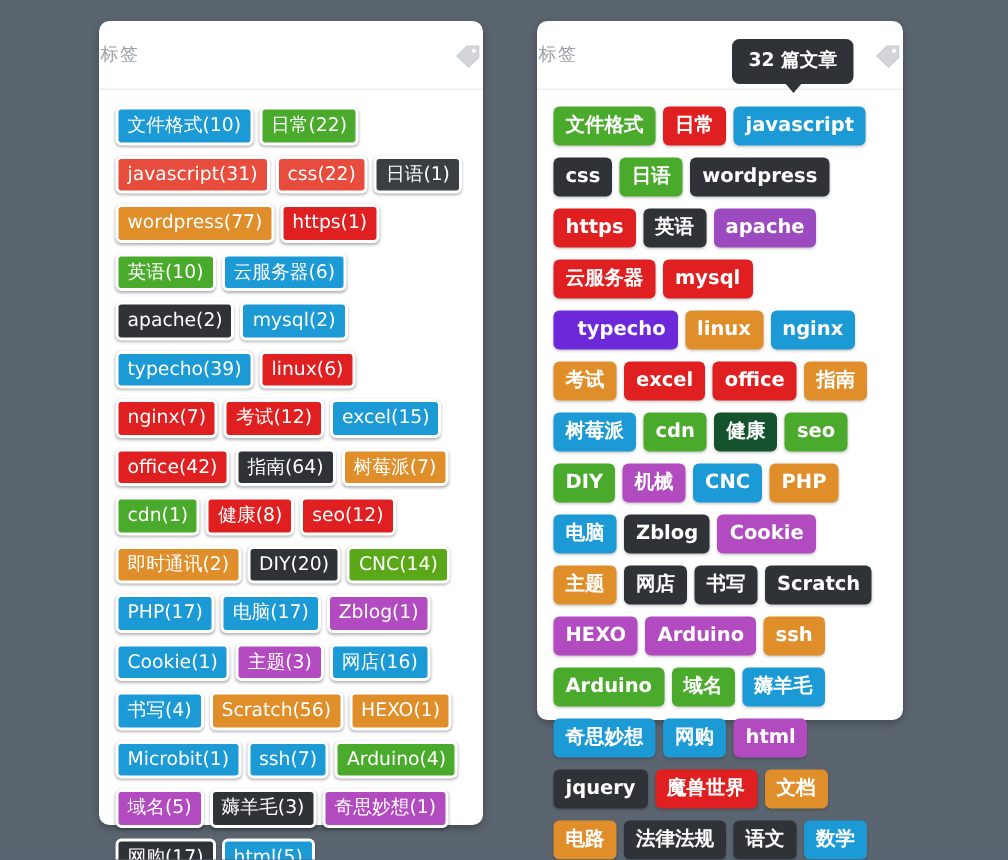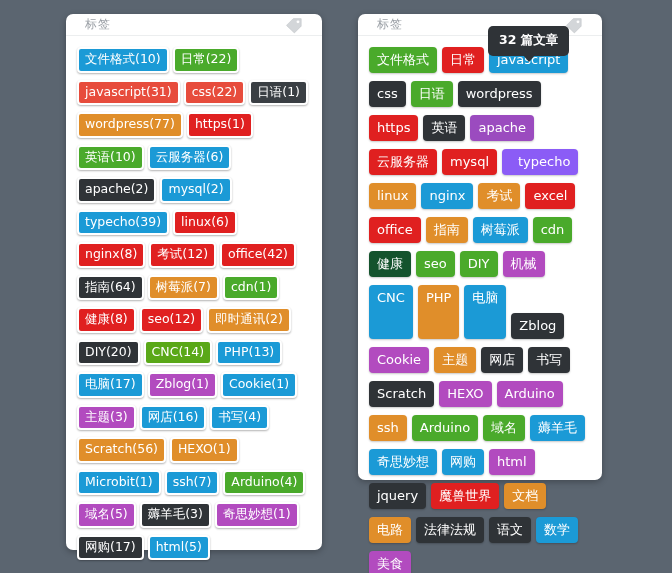--- a/index.html
+++ b/index.html
@@ -22,25 +22,25 @@
     position: absolute;
     background: #ffffff;
     border-radius: 7px;
     box-shadow: 0 2px 6px rgba(0,0,0,0.28);
   }
   #panel-left  { left: 66px;  top: 14px; width: 256px; height: 536px; }
   #panel-right { left: 358px; top: 14px; width: 244px; height: 466px; }
 
   .panel-header {
     position: relative;
-    height: 22px;
+    height: 46px;
     border-bottom: 1px solid #eceeef;
     display: flex;
     align-items: center;
-    padding: 0 19px;
+    padding: 0 1px;
   }
   .panel-title {
     font-size: 12px;
     color: #9ba0a6;
     letter-spacing: 1px;
     font-family: "DejaVu Sans", "Liberation Sans", sans-serif;
   }
   .tag-icon {
     margin-left: auto;
     opacity: 0.62;
@@ -75,20 +75,21 @@
     display: inline-block;
     color: #ffffff;
     font-size: 13px;
     line-height: 1;
     padding: 6px 8px 7px 8px;
     margin: 0 5px 8px 0;
     border-radius: 4px;
     box-shadow: 0 1px 2px rgba(0,0,0,0.22);
     white-space: nowrap;
     font-family: "DejaVu Sans", "Liberation Sans", sans-serif;
+    font-weight: bold;
   }
 
   
   .tooltip {
     position: absolute;
     background: #2f3337;
     color: #ffffff;
     font-size: 12.5px;
     font-weight: bold;
     padding: 6px 11px 7px 11px;
@@ -132,32 +133,33 @@
         <a class="tag-ol" style="background: rgb(231, 76, 60);">css(22)</a>
         <a class="tag-ol" style="background: rgb(58, 63, 68);">日语(1)</a>
         <a class="tag-ol" style="background: rgb(224, 142, 42);">wordpress(77)</a>
         <a class="tag-ol" style="background: rgb(224, 32, 32);">https(1)</a>
         <a class="tag-ol" style="background: rgb(74, 170, 43);">英语(10)</a>
         <a class="tag-ol" style="background: rgb(27, 154, 214);">云服务器(6)</a>
         <a class="tag-ol" style="background: rgb(47, 51, 55);">apache(2)</a>
         <a class="tag-ol" style="background: rgb(27, 154, 214);">mysql(2)</a>
         <a class="tag-ol" style="background: rgb(27, 154, 214);">typecho(39)</a>
         <a class="tag-ol" style="background: rgb(224, 32, 32);">linux(6)</a>
-        <a class="tag-ol" style="background: rgb(224, 32, 32);">nginx(8)</a>
+        <a class="tag-ol" style="background: rgb(224, 32, 32);">nginx(7)</a>
         <a class="tag-ol" style="background: rgb(224, 32, 32);">考试(12)</a>
+        <a class="tag-ol" style="background: rgb(27, 154, 214);">excel(15)</a>
         <a class="tag-ol" style="background: rgb(224, 32, 32);">office(42)</a>
         <a class="tag-ol" style="background: rgb(47, 51, 55);">指南(64)</a>
         <a class="tag-ol" style="background: rgb(224, 142, 42);">树莓派(7)</a>
         <a class="tag-ol" style="background: rgb(74, 170, 43);">cdn(1)</a>
         <a class="tag-ol" style="background: rgb(224, 32, 32);">健康(8)</a>
         <a class="tag-ol" style="background: rgb(224, 32, 32);">seo(12)</a>
         <a class="tag-ol" style="background: rgb(224, 142, 42);">即时通讯(2)</a>
         <a class="tag-ol" style="background: rgb(47, 51, 55);">DIY(20)</a>
         <a class="tag-ol" style="background: rgb(90, 168, 24);">CNC(14)</a>
-        <a class="tag-ol" style="background: rgb(27, 154, 214);">PHP(13)</a>
+        <a class="tag-ol" style="background: rgb(27, 154, 214);">PHP(17)</a>
         <a class="tag-ol" style="background: rgb(27, 154, 214);">电脑(17)</a>
         <a class="tag-ol" style="background: rgb(178, 75, 191);">Zblog(1)</a>
         <a class="tag-ol" style="background: rgb(27, 154, 214);">Cookie(1)</a>
         <a class="tag-ol" style="background: rgb(178, 75, 191);">主题(3)</a>
         <a class="tag-ol" style="background: rgb(27, 154, 214);">网店(16)</a>
         <a class="tag-ol" style="background: rgb(27, 154, 214);">书写(4)</a>
         <a class="tag-ol" style="background: rgb(224, 142, 42);">Scratch(56)</a>
         <a class="tag-ol" style="background: rgb(224, 142, 42);">HEXO(1)</a>
         <a class="tag-ol" style="background: rgb(27, 154, 214);">Microbit(1)</a>
         <a class="tag-ol" style="background: rgb(27, 154, 214);">ssh(7)</a>
@@ -185,37 +187,37 @@
         <a class="tag-fl" style="background: rgb(224, 32, 32);">日常</a>
         <a class="tag-fl" style="background: rgb(27, 154, 214);">javascript</a>
         <a class="tag-fl" style="background: rgb(47, 51, 55);">css</a>
         <a class="tag-fl" style="background: rgb(74, 170, 43);">日语</a>
         <a class="tag-fl" style="background: rgb(47, 51, 55);">wordpress</a>
         <a class="tag-fl" style="background: rgb(224, 32, 32);">https</a>
         <a class="tag-fl" style="background: rgb(47, 51, 55);">英语</a>
         <a class="tag-fl" style="background: rgb(155, 75, 191);">apache</a>
         <a class="tag-fl" style="background: rgb(224, 32, 32);">云服务器</a>
         <a class="tag-fl" style="background: rgb(224, 32, 32);">mysql</a>
-        <a class="tag-fl" style="background: #8b5cf6; padding-left: 16px;">typecho</a>
+        <a class="tag-fl" style="background: #6d28d9; padding-left: 16px;">typecho</a>
         <a class="tag-fl" style="background: rgb(224, 142, 42);">linux</a>
         <a class="tag-fl" style="background: rgb(27, 154, 214);">nginx</a>
         <a class="tag-fl" style="background: rgb(224, 142, 42);">考试</a>
         <a class="tag-fl" style="background: rgb(224, 32, 32);">excel</a>
         <a class="tag-fl" style="background: rgb(224, 32, 32);">office</a>
         <a class="tag-fl" style="background: rgb(224, 142, 42);">指南</a>
         <a class="tag-fl" style="background: rgb(27, 154, 214);">树莓派</a>
         <a class="tag-fl" style="background: rgb(74, 170, 43);">cdn</a>
         <a class="tag-fl" style="background: #14532d;">健康</a>
         <a class="tag-fl" style="background: rgb(74, 170, 43);">seo</a>
         <a class="tag-fl" style="background: rgb(74, 170, 43);">DIY</a>
         <a class="tag-fl" style="background: rgb(178, 75, 191);">机械</a>
         <a class="tag-fl" style="background: rgb(27, 154, 214);">CNC</a>
         <a class="tag-fl" style="background: rgb(224, 142, 42);">PHP</a>
         <a class="tag-fl" style="background: rgb(27, 154, 214);">电脑</a>
-        <a class="tag-fl" style="background: rgb(47, 51, 55); margin-top: 28px;">Zblog</a>
+        <a class="tag-fl" style="background: rgb(47, 51, 55);">Zblog</a>
         <a class="tag-fl" style="background: rgb(178, 75, 191);">Cookie</a>
         <a class="tag-fl" style="background: rgb(224, 142, 42);">主题</a>
         <a class="tag-fl" style="background: rgb(47, 51, 55);">网店</a>
         <a class="tag-fl" style="background: rgb(47, 51, 55);">书写</a>
         <a class="tag-fl" style="background: rgb(47, 51, 55);">Scratch</a>
         <a class="tag-fl" style="background: rgb(178, 75, 191);">HEXO</a>
         <a class="tag-fl" style="background: rgb(178, 75, 191);">Arduino</a>
         <a class="tag-fl" style="background: rgb(224, 142, 42);">ssh</a>
         <a class="tag-fl" style="background: rgb(74, 170, 43);">Arduino</a>
         <a class="tag-fl" style="background: rgb(74, 170, 43);">域名</a>

